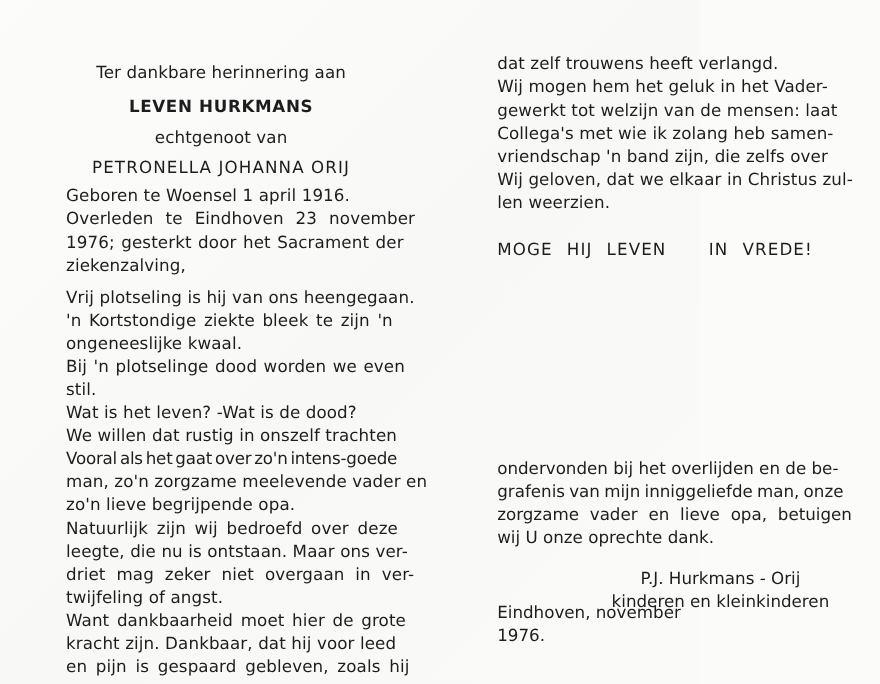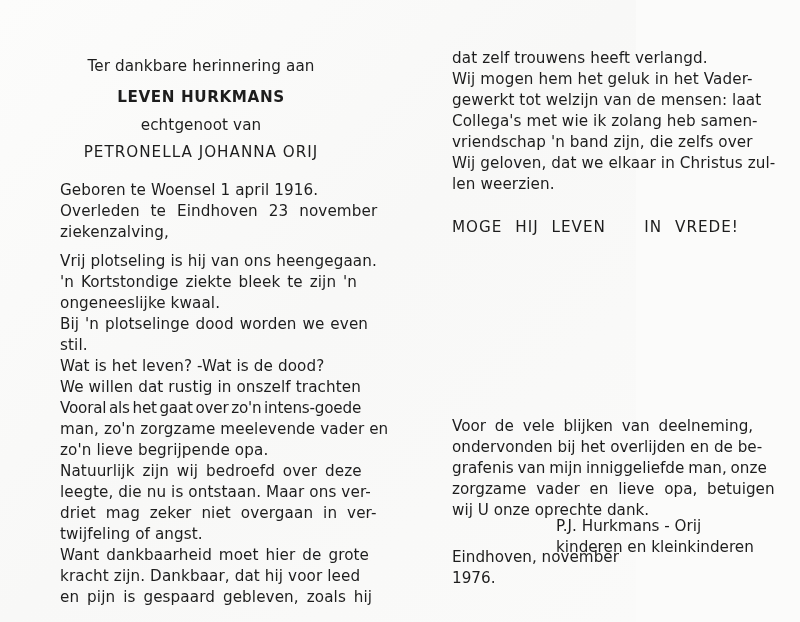--- a/index.html
+++ b/index.html
@@ -21,42 +21,43 @@
       font-size: 15.2px;
       line-height: 21px;
       letter-spacing: 0.1px;
     }
     .left { left: 60px; top: 54px; width: 282px; }
     .right { left: 452px; top: 48px; width: 290px; }
     .center { text-align: center; display: block; }
     .heading-intro { margin-top: 0; height: 30px; line-height: 24px; }
     .name { font-weight: bold; letter-spacing: 0.6px; height: 28px; line-height: 26px; }
     .spouse-label { height: 28px; line-height: 26px; }
-    .spouse-name { letter-spacing: 1px; height: 28px; line-height: 24px; margin-bottom: 12px; }
+    .spouse-name { letter-spacing: 1px; height: 28px; line-height: 24px; margin-bottom: 0; }
     .line { display: block; white-space: nowrap; }
     .gap { height: 8px; }
     .closing { letter-spacing: 1px; word-spacing: 7px; margin-top: 22px; }
     .thanks { position: absolute; left: 452px; top: 416px; width: 290px; font-size: 15.2px; line-height: 21px; }
-    .sig { position: absolute; left: 556px; top: 516px; font-size: 15.2px; line-height: 21px; }
+    .sig { position: absolute; left: 556px; top: 516px; font-size: 15.2px; line-height: 21px; text-align: center; }
     .place-date { position: absolute; left: 452px; top: 547px; font-size: 15.2px; line-height: 21px; }
   </style>
 </head>
 <body>
 
 <div class="card">
 
   <div class="col left">
     <div class="center heading-intro">Ter dankbare herinnering aan</div>
     <div class="center name">LEVEN HURKMANS</div>
     <div class="center spouse-label">echtgenoot van</div>
     <div class="center spouse-name">PETRONELLA JOHANNA ORIJ</div>
 
     <div>
       <span class="line">Geboren te Woensel 1 april 1916.</span>
       <span class="line" style="word-spacing:6px">Overleden te Eindhoven 23 november</span>
+      <span class="line" style="word-spacing:1px">1976; gesterkt door het Sacrament der</span>
       <span class="line">ziekenzalving,</span>
     </div>
     <div class="gap"></div>
     <div>
       <span class="line">Vrij plotseling is hij van ons heengegaan.</span>
       <span class="line" style="word-spacing:2px">'n Kortstondige ziekte bleek te zijn 'n</span>
       <span class="line">ongeneeslijke kwaal.</span>
       <span class="line" style="word-spacing:1px">Bij 'n plotselinge dood worden we even</span>
       <span class="line">stil.</span>
       <span class="line">Wat is het leven?  -Wat is de dood?</span>
@@ -81,21 +82,20 @@
       <span class="line">gewerkt tot welzijn van de mensen: laat</span>
       <span class="line">Collega's met wie ik zolang heb samen-</span>
       <span class="line">vriendschap 'n band zijn, die zelfs over</span>
       <span class="line">Wij geloven, dat we elkaar in Christus zul-</span>
       <span class="line">len weerzien.</span>
     </div>
     <div class="line closing" style="white-space:pre">MOGE HIJ LEVEN   IN VREDE!</div>
   </div>
 
   <div class="thanks">
-    <span class="line" style="word-spacing:4px">Voor de vele blijken van deelneming,</span>
     <span class="line">ondervonden bij het overlijden en de be-</span>
     <span class="line" style="word-spacing:-1px">grafenis van mijn inniggeliefde man, onze</span>
     <span class="line" style="word-spacing:5px">zorgzame vader en lieve opa, betuigen</span>
     <span class="line">wij U onze oprechte dank.</span>
   </div>
 
   <div class="sig">
     <span class="line">P.J. Hurkmans - Orij</span>
     <span class="line">kinderen en kleinkinderen</span>
   </div>

